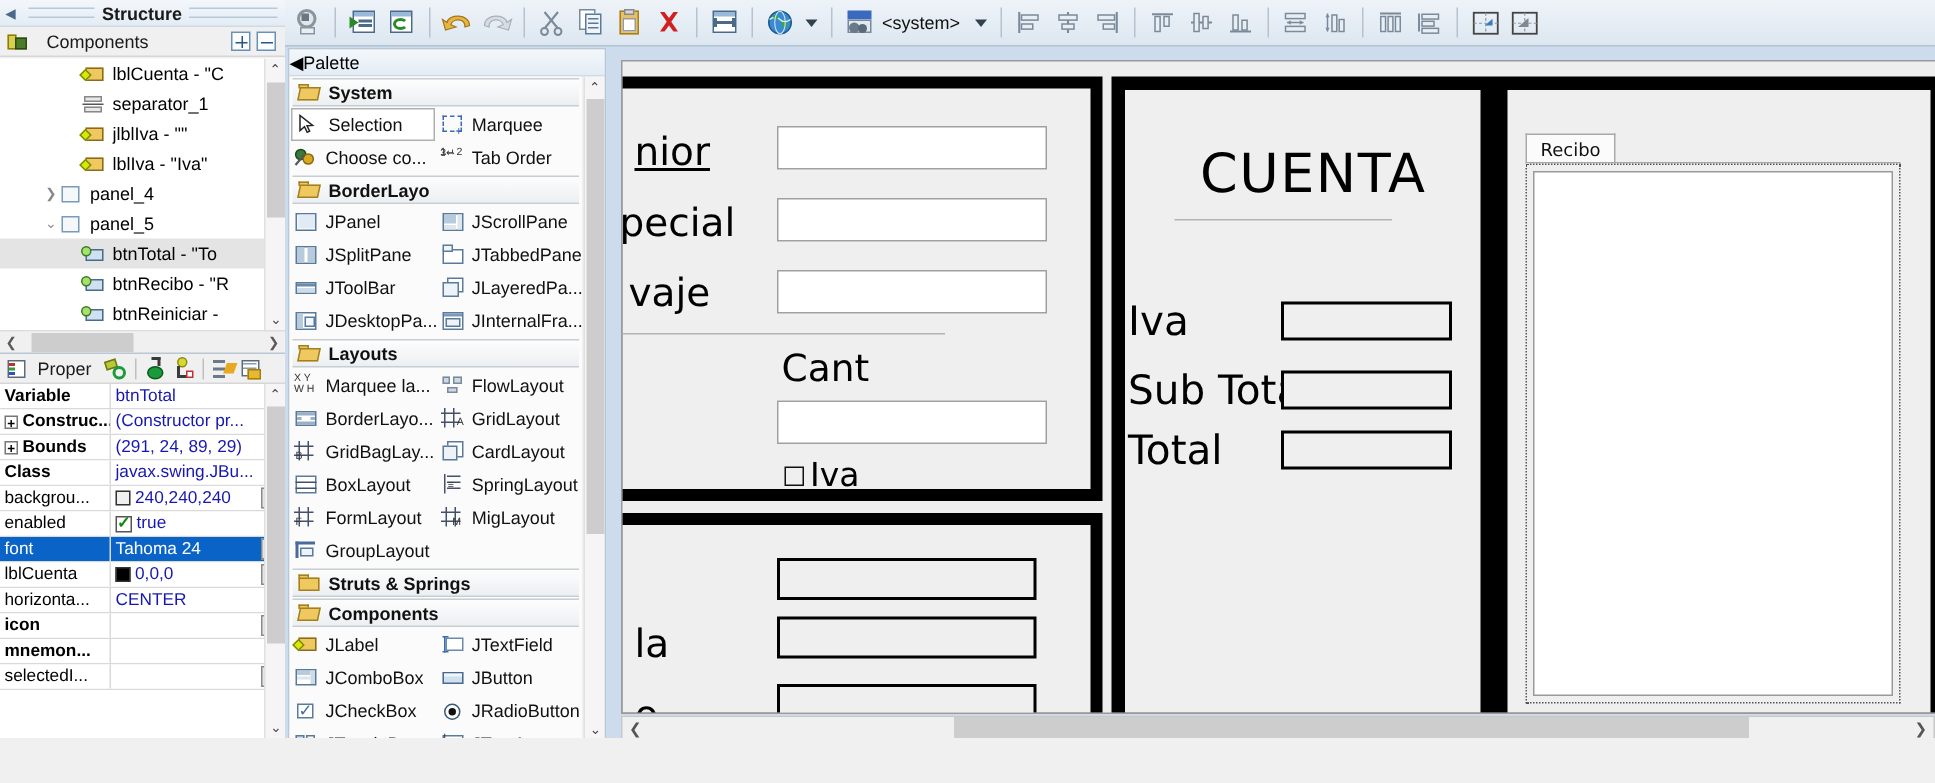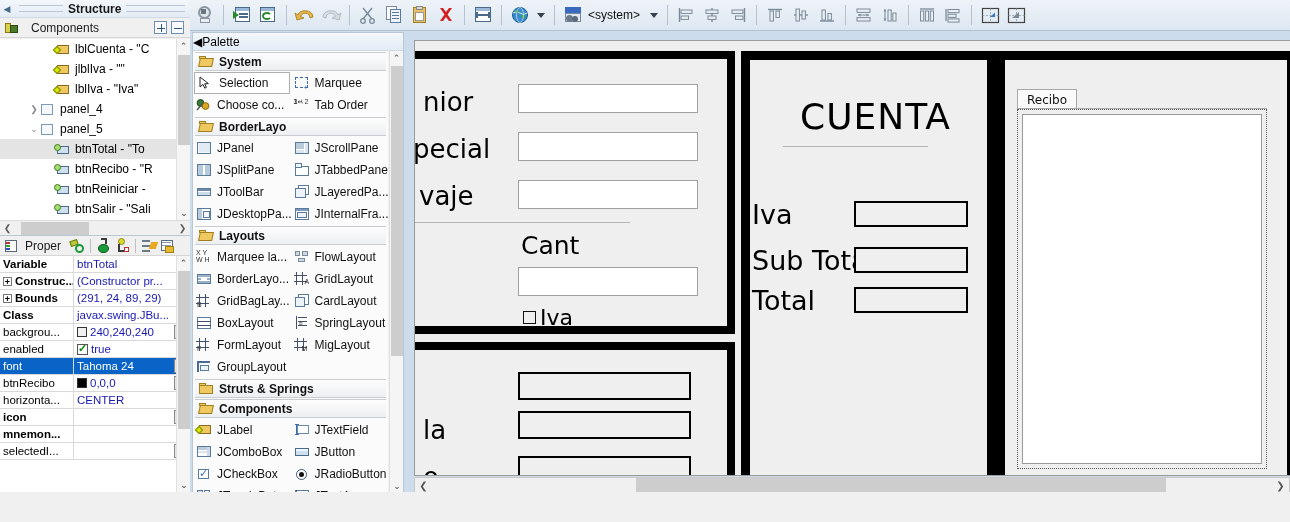--- a/index.html
+++ b/index.html
@@ -325,20 +325,29 @@
           <div class="tree-row" style="padding-left: 42px;">
             <span class="twisty"></span>
             <span class="ic ic-label" style="display: inline-block; position: relative;">
               <span class="body"></span>
               <span class="tag"></span>
             </span>
             <span class="tree-label">lblCuenta - "C</span>
           </div>
           <div class="tree-row" style="padding-left: 42px;">
             <span class="twisty"></span>
+            <span class="ic ic-sep" style="display: inline-block; position: relative;">
+              <span class="t"></span>
+              <span class="m"></span>
+              <span class="b"></span>
+            </span>
+            <span class="tree-label">separator_1</span>
+          </div>
+          <div class="tree-row" style="padding-left: 42px;">
+            <span class="twisty"></span>
             <span class="ic ic-label" style="display: inline-block; position: relative;">
               <span class="body"></span>
               <span class="tag"></span>
             </span>
             <span class="tree-label">jlblIva - ""</span>
           </div>
           <div class="tree-row" style="padding-left: 42px;">
             <span class="twisty"></span>
             <span class="ic ic-label" style="display: inline-block; position: relative;">
               <span class="body"></span>
@@ -506,21 +515,21 @@
             <div class="prop-name">
               <span>font</span>
             </div>
             <div class="prop-val">
               <span>Tahoma 24</span>
               <span class="ellip-btn">•••</span>
             </div>
           </div>
           <div class="prop-row">
             <div class="prop-name">
-              <span>btnRecibo</span>
+              <span>lblCuenta</span>
             </div>
             <div class="prop-val">
               <span class="swatch" style="background: rgb(0, 0, 0);"></span>
               <span>0,0,0</span>
               <span class="ellip-btn">•••</span>
             </div>
           </div>
           <div class="prop-row">
             <div class="prop-name">
               <span>horizonta...</span>
@@ -1078,21 +1087,21 @@
       <div class="vs-thumb" style="top:15px;height:290px;"></div>
       <div class="vs-arrow" style="position:absolute;bottom:0;width:14px;">⌄</div>
     </div>
   </div>
 
   <div id="editor">
     <div id="canvas">
 
       <div class="blk-panel" style="left:-60px; top:10px; width:380px; height:283px;">
         <div class="inner-panel" style="left:8px; top:8px; right:8px; bottom:8px; width:364px; height:267px;">
-          <span class="lbl-big" style="left:60px; top:28px; font-size:26px;">nior</span>
+          <span class="lbl-big" style="left:60px; top:28px; font-size:26px;text-decoration:underline;">nior</span>
           <span class="lbl-big" style="left:50px; top:75px; font-size:26px;">pecial</span>
           <span class="lbl-big" style="left:56px; top:122px; font-size:26px;">vaje</span>
 
           <div class="jtf" style="left:155px; top:25px; width:180px; height:29px;"></div>
           <div class="jtf" style="left:155px; top:73px; width:180px; height:29px;"></div>
           <div class="jtf" style="left:155px; top:121px; width:180px; height:29px;"></div>
 
           <div class="sep-line" style="left:12px; top:163px; width:255px;"></div>
 
           <span class="lbl-big" style="left:158px; top:172px; font-size:25px;">Cant</span>

